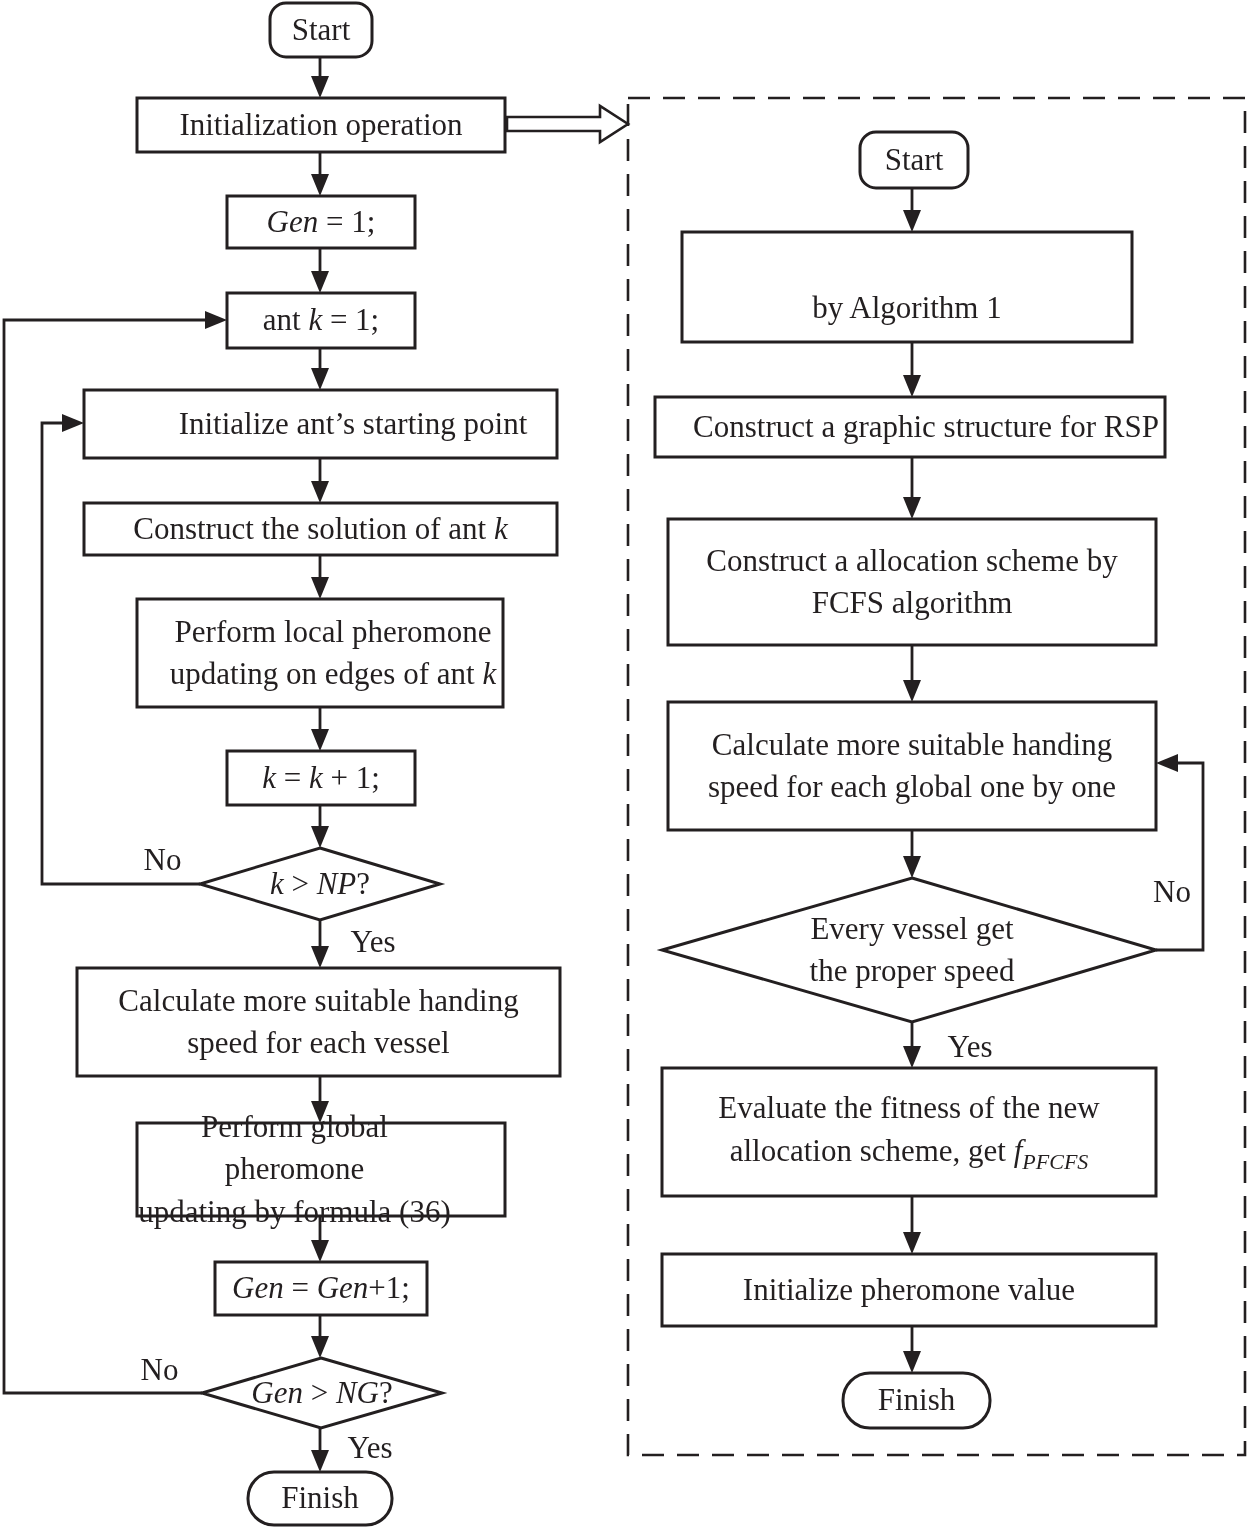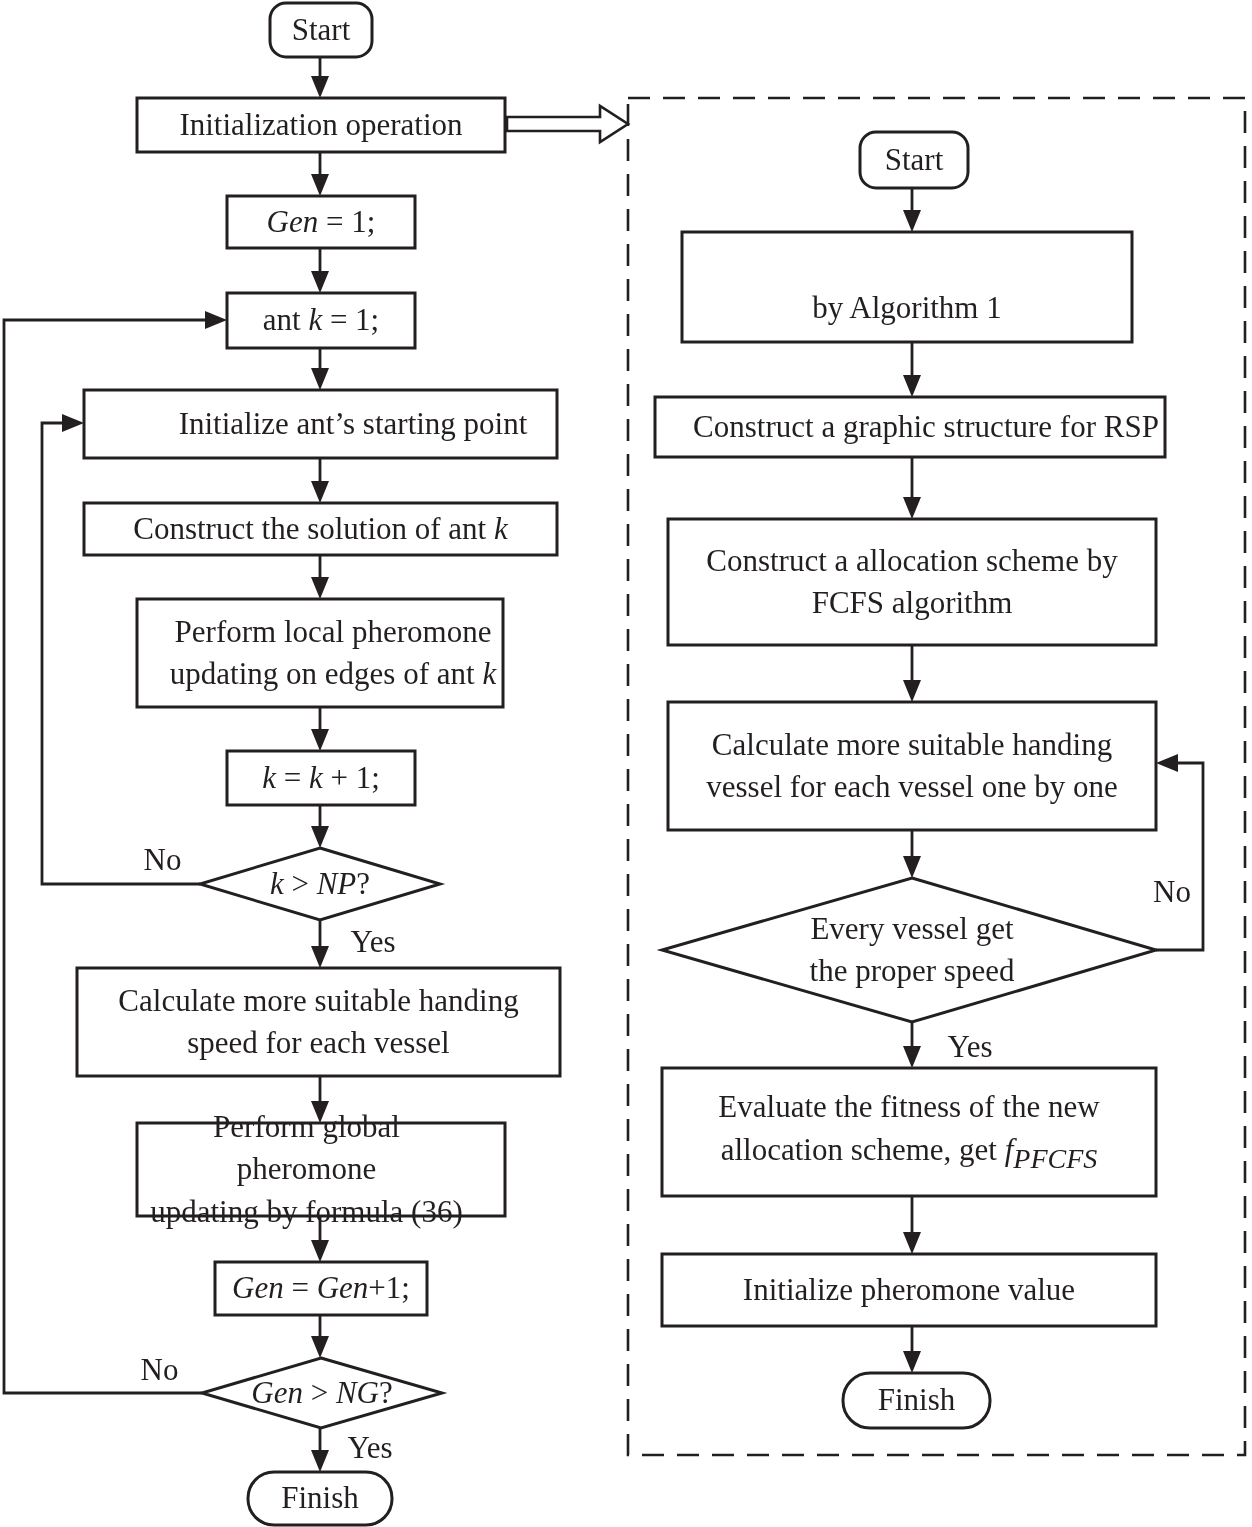--- a/index.html
+++ b/index.html
@@ -8,21 +8,21 @@
     font-family:"Liberation Serif", serif;color:#231f20;overflow:hidden;
   }
   svg.wire{position:absolute;left:0;top:0;width:1252px;height:1527px;}
   .lbl{
     position:absolute;display:flex;align-items:center;justify-content:center;
     text-align:center;font-size:31px;line-height:1.36;
   }
   .t{display:inline-block;}
   .nw{white-space:nowrap;}
   .it{font-style:italic;}
-  .fsub{font-style:italic;font-size:28px;vertical-align:-8px;}
+  .fsub{font-style:italic;font-size:22px;vertical-align:-8px;}
 </style>
 </head>
 <body>
 
 <svg class="wire" viewBox="0 0 1252 1527">
   <g stroke="#231f20" stroke-width="3" fill="none">
 
     <rect x="628" y="98" width="617" height="1357" stroke-width="2.6" stroke-dasharray="22 13"></rect>
 
     <rect x="270" y="3" width="102" height="54" rx="16"></rect>
@@ -156,21 +156,21 @@
 </div>
 <div class="lbl nw" style="left:333px;top:922px;width:80px;height:40px;">
   <span class="t">Yes</span>
 </div>
 
 <div class="lbl" style="left:77px;top:968px;width:483px;height:108px;">
   <span class="t"><span>Calculate more suitable handing</span><br>
   <span>speed for each vessel</span></span>
 </div>
 
-<div class="lbl" style="left:137px;top:1123px;width:315px;height:93px;margin-left:12px;">
+<div class="lbl" style="left:137px;top:1123px;width:315px;height:93px;">
   <span class="t"><span>Perform global pheromone</span><br>
   <span>updating by formula (36)</span></span>
 </div>
 
 <div class="lbl nw" style="left:215px;top:1262px;width:212px;height:53px;border-radius:11px;">
   <span class="t"><span class="it">Gen</span><span> = </span><span class="it">Gen</span><span>+1;</span></span>
 </div>
 
 <div class="lbl nw" style="left:212px;top:1358px;width:220px;height:70px;">
   <span class="t"><span class="it">Gen</span><span> &gt; </span><span class="it">NG</span><span>?</span></span>
@@ -200,21 +200,21 @@
   <span class="t">Construct a graphic structure for RSP</span>
 </div>
 
 <div class="lbl" style="left:668px;top:519px;width:488px;height:126px;">
   <span class="t"><span>Construct a allocation scheme by</span><br>
   <span>FCFS algorithm</span></span>
 </div>
 
 <div class="lbl" style="left:668px;top:702px;width:488px;height:128px;">
   <span class="t"><span>Calculate more suitable handing</span><br>
-  <span>vessel for each vessel one by one</span></span>
+  <span>speed for each global one by one</span></span>
 </div>
 
 <div class="lbl" style="left:692px;top:878px;width:440px;height:144px;">
   <span class="t"><span>Every vessel get</span><br>
   <span>the proper speed</span></span>
 </div>
 
 <div class="lbl nw" style="left:1140px;top:872px;width:64px;height:40px;">
   <span class="t">No</span>
 </div>

